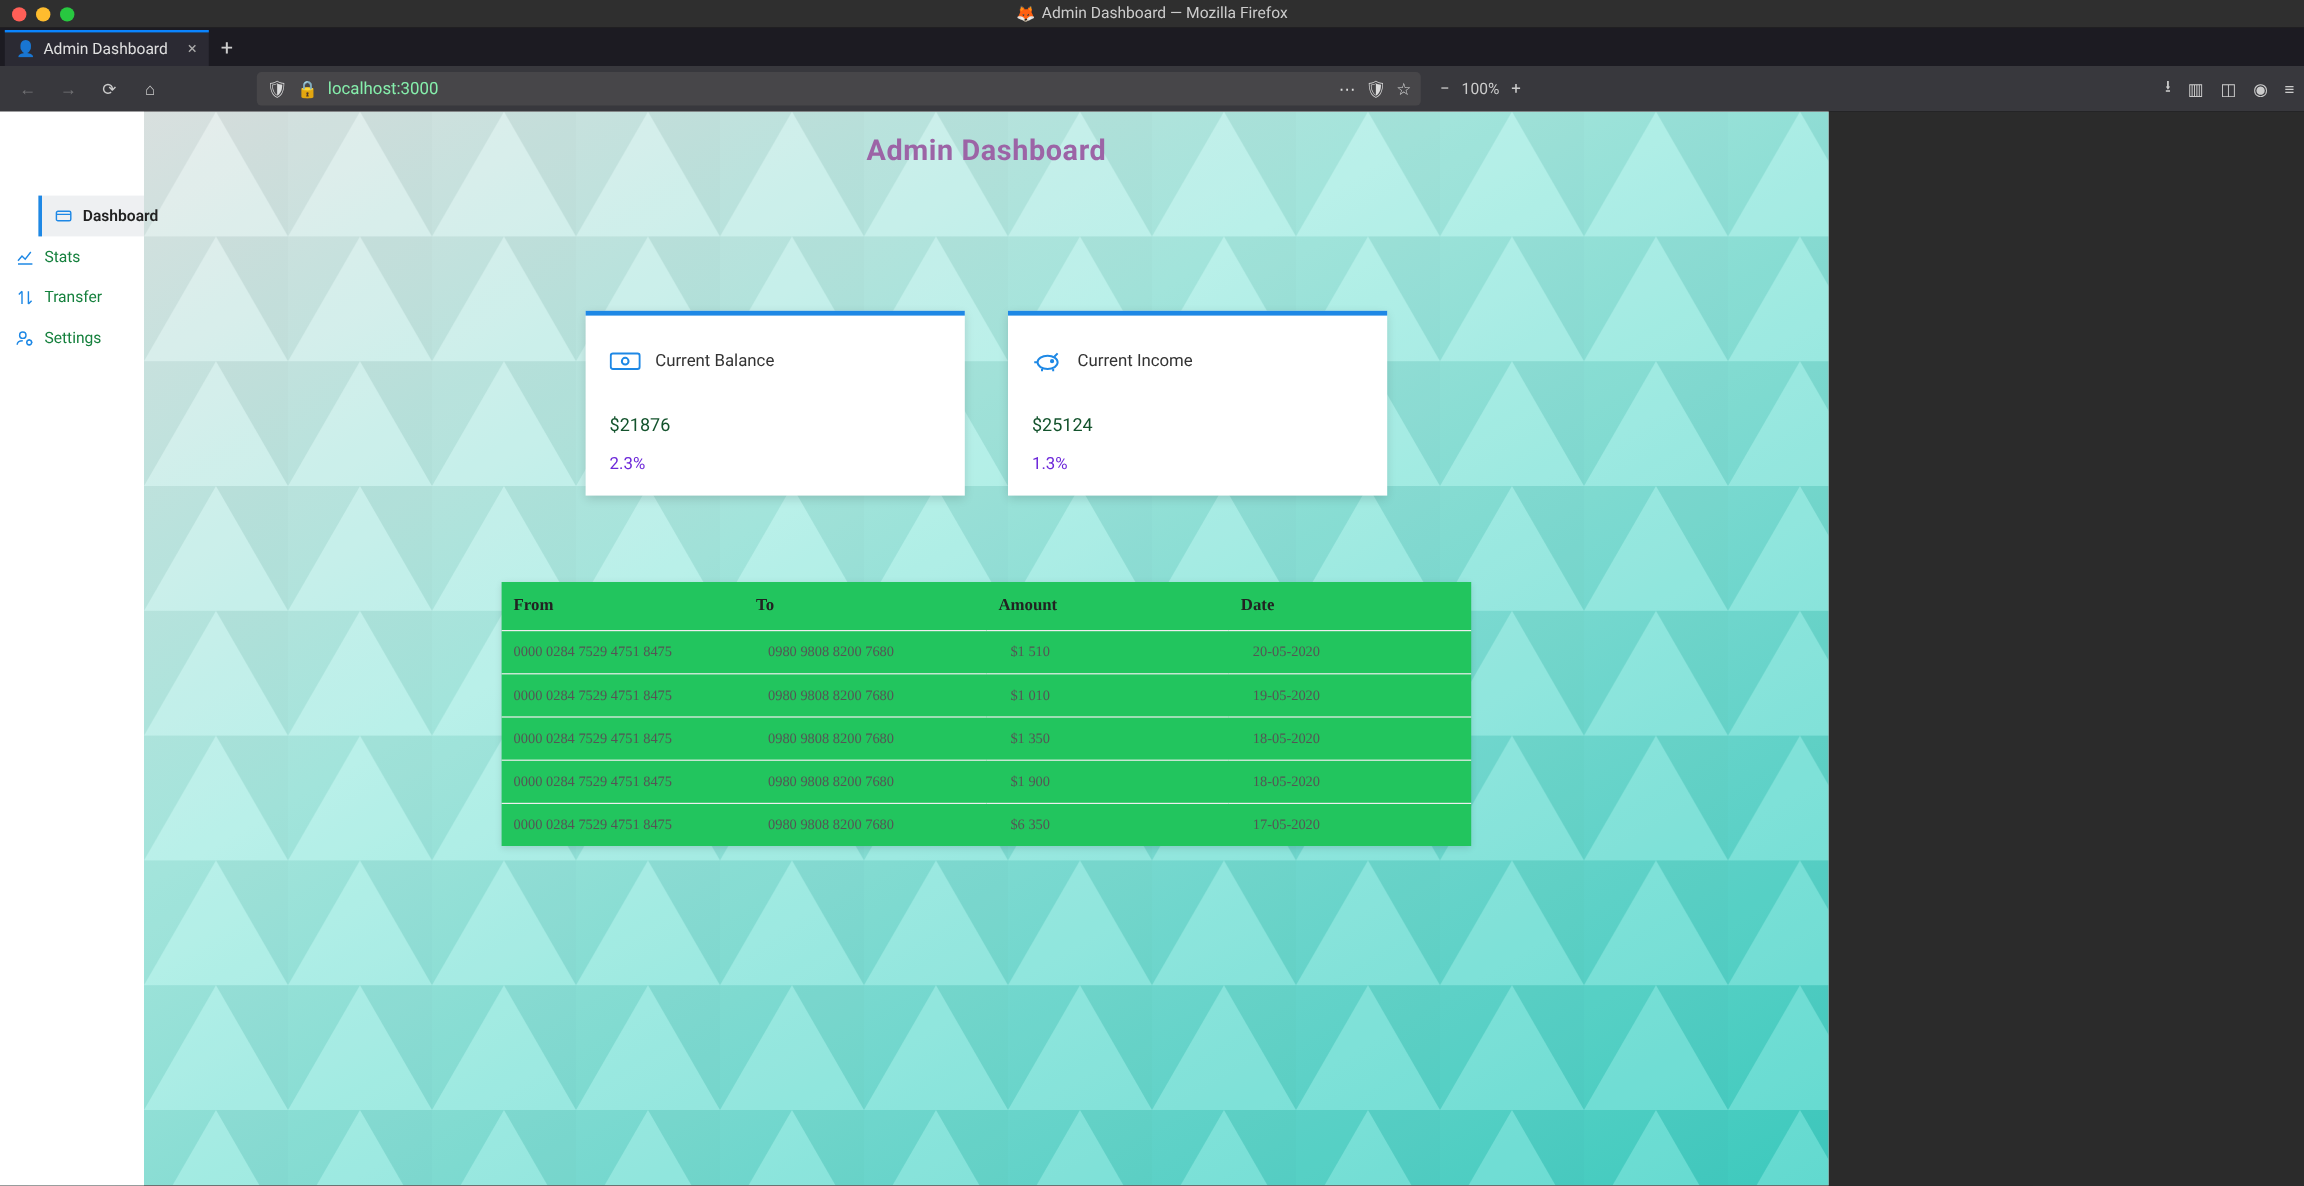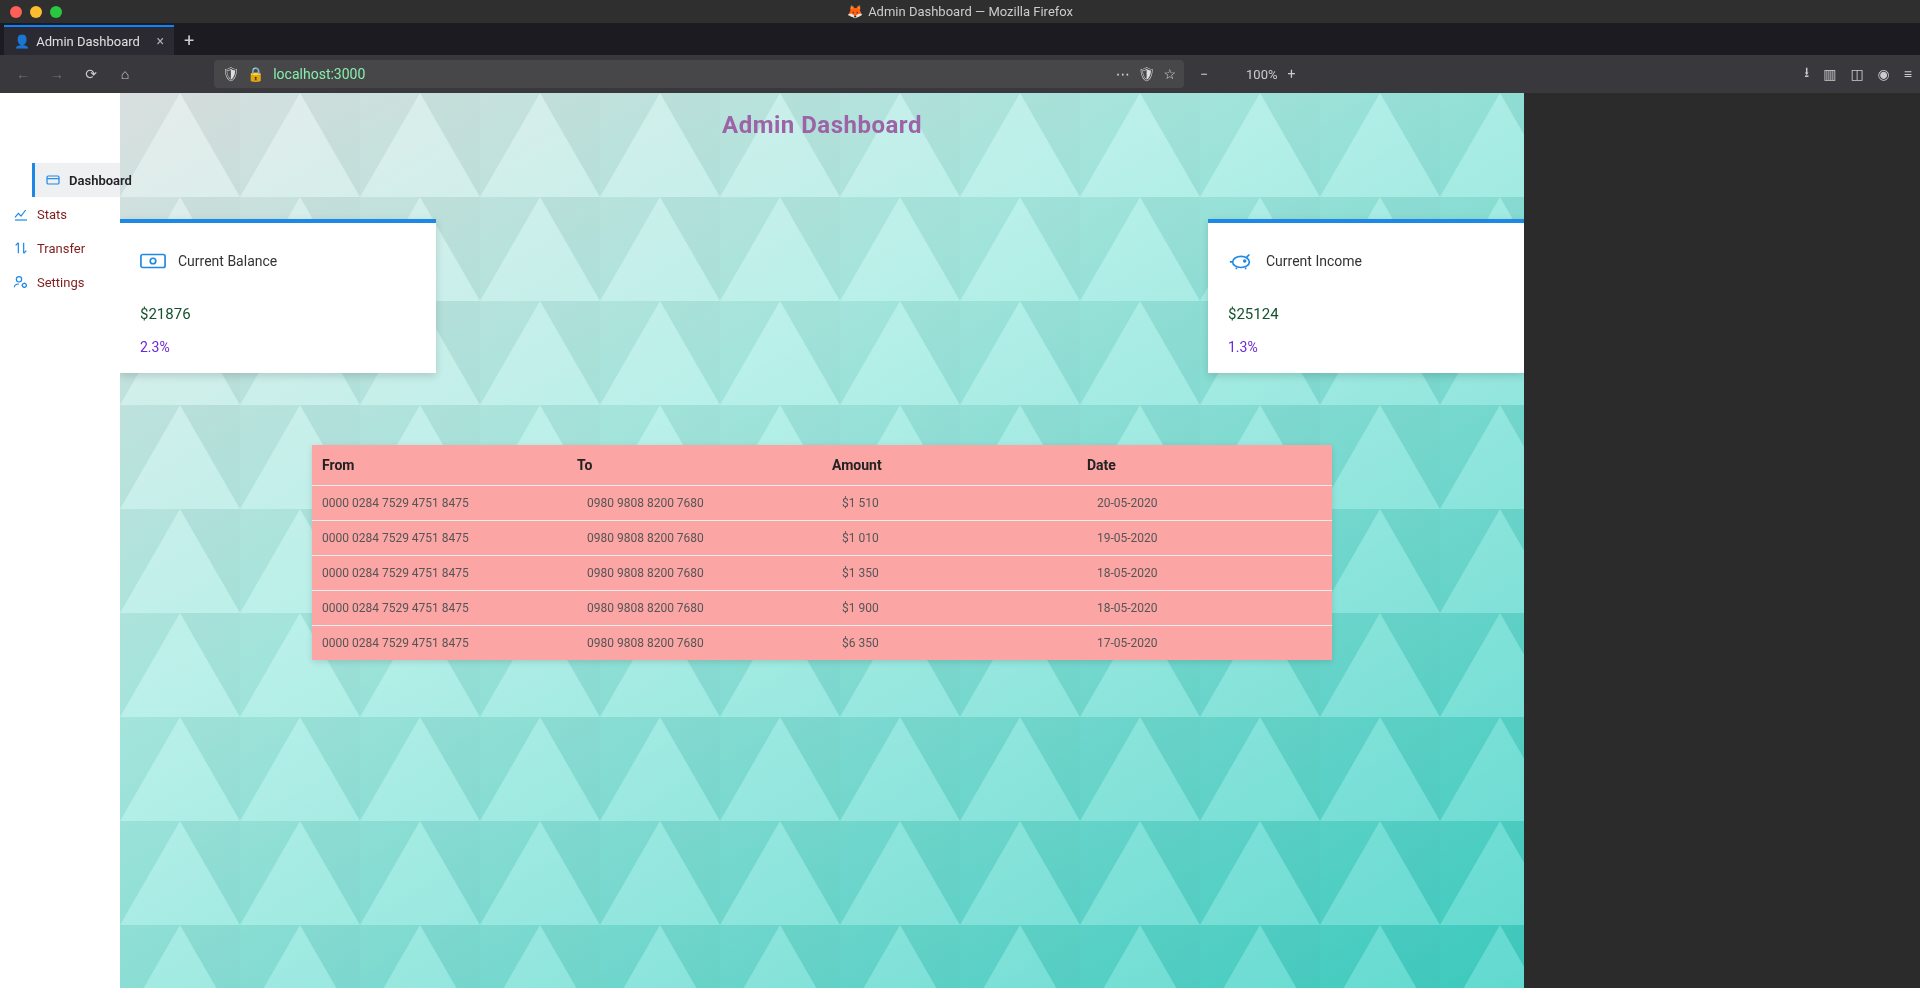--- a/index.html
+++ b/index.html
@@ -27,38 +27,38 @@
 .right-icons{display:flex;align-items:center;gap:14px;margin-left:18px;}
 
 
 .page { width:1524px; height:895px; background:#fff; position:relative; overflow:hidden; }
 .bg { position:absolute; inset:0; }
 
 
 .bg svg{width:100%;height:100%;}
 
 .sidebar { position:absolute; left:0; top:0; width:120px; height:100%; background:#fff; z-index:5; padding-top:70px; }
-.side-item { display:flex; align-items:center; gap:8px; padding:9px 10px; font-size:13px; color:#7f1d1d; cursor:pointer; border-left:3px solid transparent;}
+.side-item { display:flex; align-items:center; gap:8px; padding:9px 10px; font-size:13px; color:#15803d; cursor:pointer; border-left:3px solid transparent;}
 .side-item.active{ background:#eef0f2; font-weight:600; color:#222; border-left-color:#1e88e5;margin-left:32px;}
 .side-ico{width:16px;height:16px;display:flex;align-items:center;justify-content:center;}
 .side-ico svg{width:16px;height:16px;stroke:#1e88e5;fill:none;stroke-width:1.8;}
 
 .content { position:absolute; left:120px; right:0; top:0; bottom:0; z-index:4; }
 
 h1.title{ text-align:center; font-size:24px; font-weight:700; color:#9c64a6; padding-top:18px; letter-spacing:.5px;}
 
-.cards { display:flex; justify-content:space-between; gap:36px; margin-top:80px; }
+.cards { display:flex; justify-content:center; gap:36px; margin-top:120px; }
 .card { width:316px; background:#fff; border-top:4px solid #1e88e5; box-shadow:0 3px 8px rgba(0,0,0,.15); padding:28px 20px 18px; }
 .card-head{display:flex;align-items:center;gap:12px;font-size:14px;color:#333;}
 .card-ico{width:26px;height:20px;}
 .card-ico svg{width:26px;height:20px;fill:none;stroke:#1e88e5;stroke-width:1.8;}
 .card-val{margin-top:34px;font-size:15px;color:#14532d;}
 .card-pct{margin-top:16px;font-size:14px;color:#6d28d9;}
 
-.table-wrap{ width:1020px; margin:72px auto 0; background:#fca5a5; box-shadow:0 2px 6px rgba(0,0,0,.12); }
+.table-wrap{ width:808px; margin:72px auto 0; background:#22c55e; box-shadow:0 2px 6px rgba(0,0,0,.12);font-family:Liberation Serif, serif; }
 table{width:100%; border-collapse:collapse;}
 th{ text-align:left; font-size:14px; padding:12px 10px; color:#222;}
 td{ font-size:12px; padding:10px 20px; color:#555; border-top:1px solid #eee;}
 th:first-child,td:first-child{padding-left:10px;}
 
 
 .gutter{position:absolute; right:0; top:93px; width:396px; height:895px; background:#2b2b2b;}
 
 </style>
 </head>
@@ -94,21 +94,21 @@
     <span>🛡</span>
     <span>🔒</span>
     <span style="color:#86efac;">localhost:3000</span>
     <span class="url-spacer"></span>
     <span>⋯</span>
     <span>🛡</span>
     <span>☆</span>
   </div>
   <div class="zoom-box" style="margin-left:12px;">
     <span>−</span>
-    <span style="font-size:13px;margin-left:28px;">100%</span>
+    <span style="font-size:13px;">100%</span>
     <span>+</span>
   </div>
   <div class="url-spacer"></div>
   <div class="right-icons">
     <span>⭳</span>
     <span>▥</span>
     <span>◫</span>
     <span>◉</span>
     <span>≡</span>
   </div>

